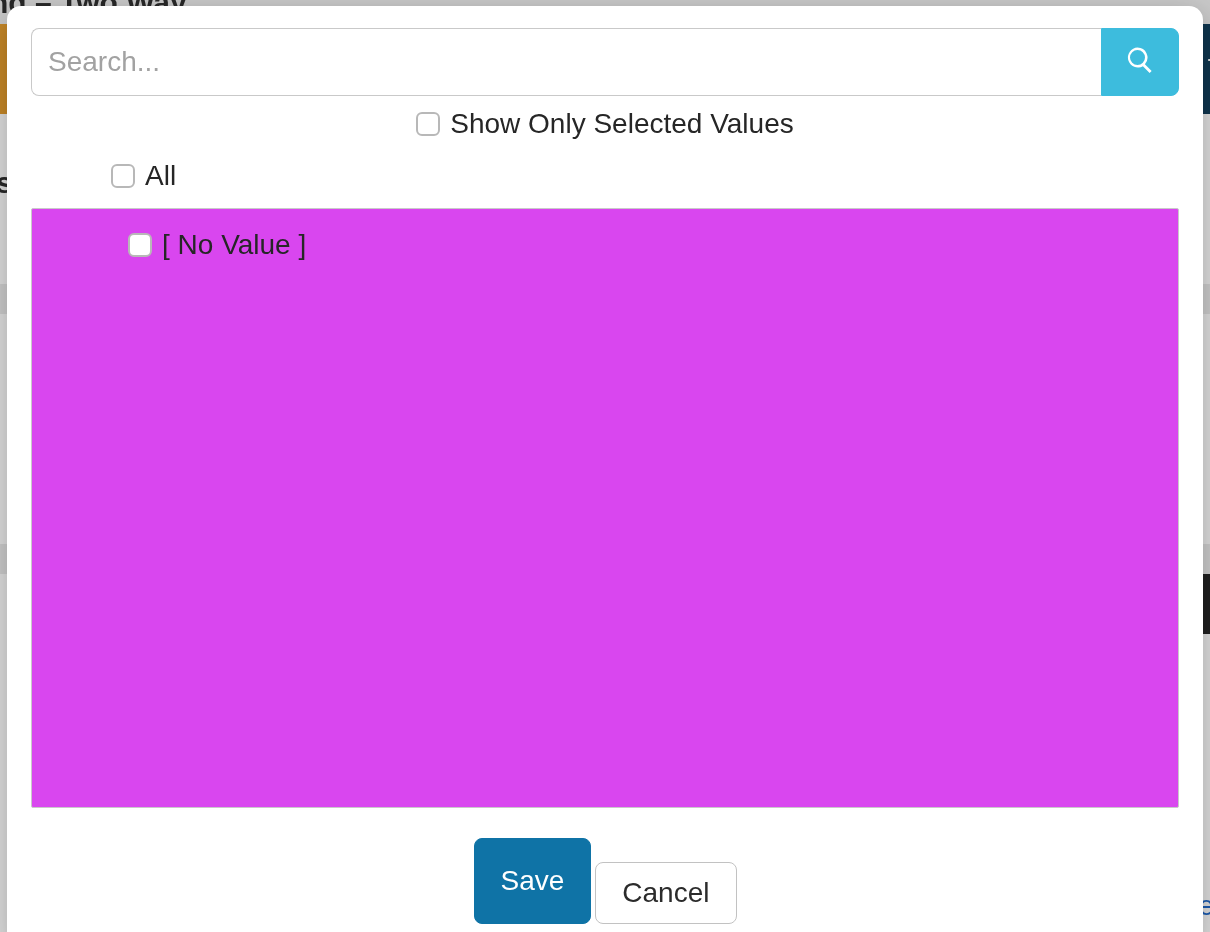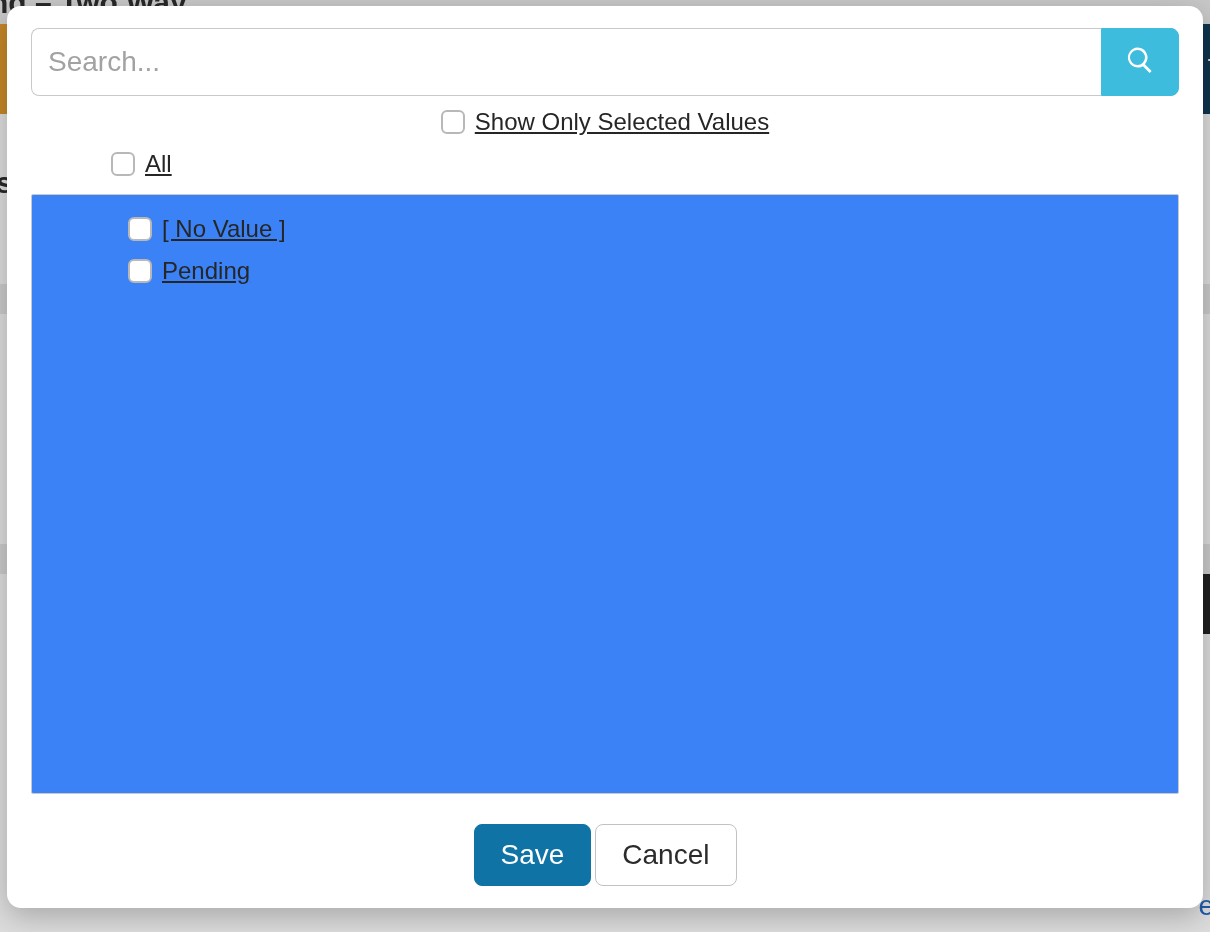--- a/index.html
+++ b/index.html
@@ -98,21 +98,21 @@
     display: flex;
     align-items: center;
     justify-content: center;
     margin-top: 12px;
     gap: 10px;
   }
   .all-row {
     display: flex;
     align-items: center;
     gap: 10px;
-    margin-top: 14px;
+    margin-top: 20px;
     margin-left: 80px;
     text-align: center;
   }
 
   .checkbox {
     width: 24px; height: 24px;
     border: 2px solid #b8b8b8;
     border-radius: 6px;
     display: inline-flex;
     align-items: center;
@@ -123,33 +123,32 @@
   }
   .checkbox.checked {
     background: #1a78ea;
     border-color: #1a78ea;
   }
   .checkbox.checked svg {
     width: 16px; height: 16px; fill: none;
     stroke: #fff; stroke-width: 3.2;
   }
   .cb-label {
-    font-size: 24px;
+    font-size: 28px;
     color: #262626;
-    text-decoration: underline;
   }
 
   .list-box {
     margin-top: 16px;
     border: 1px solid #c9c9c9;
     border-radius: 2px;
     height: 600px;
     padding: 20px 20px 20px 96px;
     overflow: auto;
-    background: #3b82f6;
+    background: #d946ef;
   }
   .list-item {
     display: flex;
     align-items: center;
     gap: 10px;
     margin-bottom: 14px;
   }
 
   .footer {
     display: flex;
@@ -165,20 +164,21 @@
   }
   .btn-primary {
     background: #0f73a6;
     color: #fff;
     border: 1px solid #0f73a6;
   }
   .btn-secondary {
     background: #fff;
     color: #2b2b2b;
     border: 1px solid #c2c2c2;
+    margin-top: 24px;
   }
 </style>
 </head>
 <body>
 
 <div class="bg-bar-darkblue"></div>
 <div class="bg-bar-orange" style="right:auto;width:120px;"></div>
 <div class="bg-lower">
   <div class="bg-grey-strip" style="top:170px;"></div>
   <div class="bg-grey-strip" style="top:430px;"></div>
@@ -213,24 +213,20 @@
     <div class="all-row">
       <span class="checkbox"></span>
       <span class="cb-label">All</span>
     </div>
 
     <div class="list-box">
       <div class="list-item">
         <span class="checkbox"></span>
         <span class="cb-label">[ No Value ]</span>
       </div>
-      <div class="list-item">
-        <span class="checkbox"></span>
-        <span class="cb-label">Pending</span>
-      </div>
     </div>
 
     <div class="footer">
       <button class="btn btn-primary">Save</button>
       <button class="btn btn-secondary">Cancel</button>
     </div>
 
   </div>
 </div>
 

